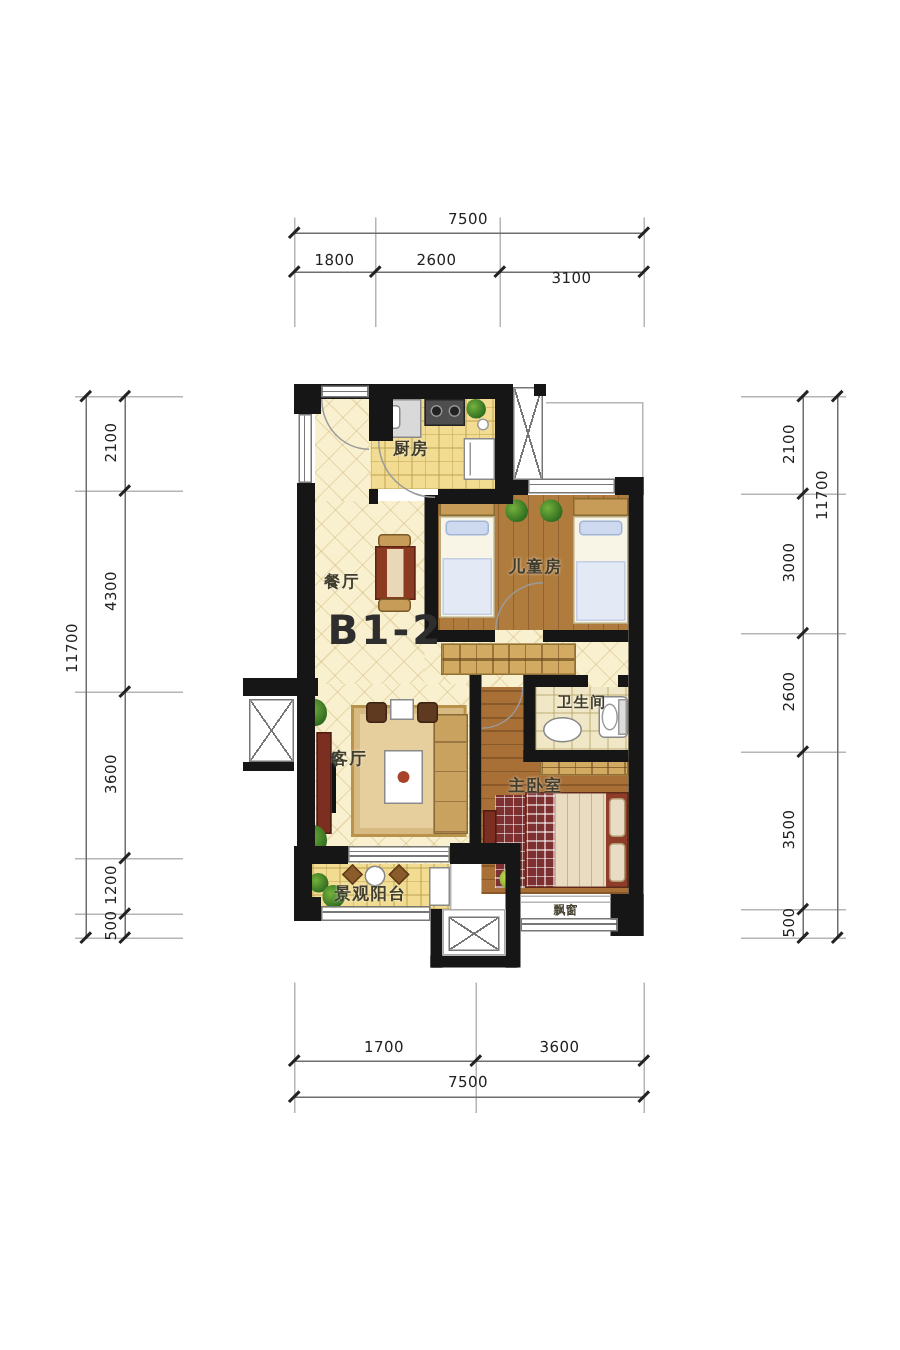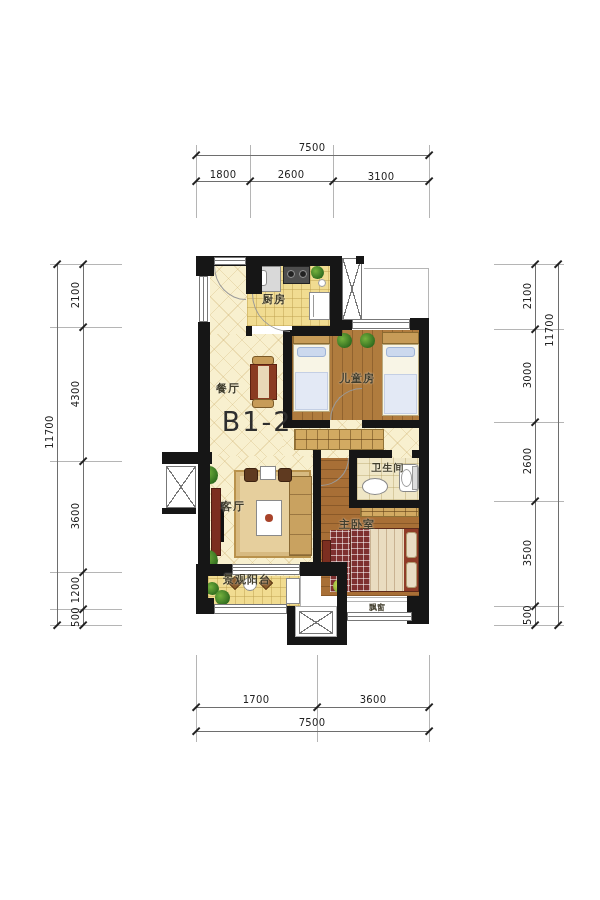--- a/index.html
+++ b/index.html
@@ -26,21 +26,21 @@
   .winh{position:absolute;border:1px solid #777;background:linear-gradient(to bottom,#fff 0 2.5px,#777 2.5px 3.5px,#fff 3.5px);}
   .winv{position:absolute;border:1px solid #777;background:linear-gradient(to right,#fff 0 2.5px,#777 2.5px 3.5px,#fff 3.5px);}
   .winh3{position:absolute;border:1px solid #777;background:linear-gradient(to bottom,#fff 0 2px,#777 2px 3px,#fff 3px 5px,#777 5px 6px,#fff 6px);}
   .arc{position:absolute;border:1px solid #9a9a9a;background:transparent;}
   .arc-bl{border-top:none;border-right:none;border-bottom-left-radius:100%;}
   .arc-tl{border-bottom:none;border-right:none;border-top-left-radius:100%;}
   .arc-br{border-top:none;border-left:none;border-bottom-right-radius:100%;}
   .xbox{position:absolute;border:1px solid #777;background:linear-gradient(to bottom right,transparent calc(50% - .6px),#777 calc(50% - .6px) calc(50% + .6px),transparent calc(50% + .6px)),linear-gradient(to top right,transparent calc(50% - .6px),#777 calc(50% - .6px) calc(50% + .6px),transparent calc(50% + .6px)),#fff;}
   
   .rl{position:absolute;transform:translate(-50%,-50%);font-size:11px;font-weight:bold;color:#403d2c;letter-spacing:1px;white-space:nowrap;text-shadow:0 0 2px rgba(255,255,255,.75);}
-  .unit{position:absolute;transform:translate(-50%,-50%);font-size:27px;font-weight:400;color:#2e2e2e;letter-spacing:2px;white-space:nowrap;}
+  .unit{position:absolute;transform:translate(-50%,-50%);font-size:27px;font-weight:700;color:#2e2e2e;letter-spacing:2px;white-space:nowrap;}
   .tiny{font-size:8px;font-weight:bold;color:#4a4636;letter-spacing:0;}
   
   .plant{position:absolute;background:radial-gradient(circle at 35% 38%,#74b13d,#2e6b1e 75%);border-radius:46% 54% 50% 50%;}
   .plant2{position:absolute;background:radial-gradient(circle at 40% 40%,#cfe059,#7aa72f 75%);border-radius:50%;}
   .lattice{position:absolute;background-color:#7e3030;background-image:repeating-linear-gradient(0deg,rgba(255,255,255,.55) 0 1px,transparent 1px 6px),repeating-linear-gradient(90deg,rgba(255,255,255,.55) 0 1px,transparent 1px 6px);}
   .closet{position:absolute;background-color:#d2aa62;background-image:repeating-linear-gradient(90deg,rgba(95,62,20,.5) 0 1px,transparent 1px 11px),linear-gradient(to bottom,transparent 45%,rgba(95,62,20,.6) 45% 55%,transparent 55%);border:1px solid #8f7136;}
   .white-box{position:absolute;background:#fff;border:1px solid #8a8a8a;}
 </style>
 </head>
 <body>
@@ -172,39 +172,39 @@
   <div class="arc arc-tl" style="left:330px;top:388px;width:32px;height:32px"></div>
   <div class="arc arc-br" style="left:321px;top:458px;width:28px;height:28px"></div>
 
   <div class="rl" style="left:274px;top:299px">厨房</div>
   <div class="rl" style="left:228px;top:388px">餐厅</div>
   <div class="unit" style="left:257px;top:421px">B1-2</div>
   <div class="rl" style="left:357px;top:378px">儿童房</div>
   <div class="rl" style="left:388px;top:468px;font-size:10px">卫生间</div>
   <div class="rl" style="left:233px;top:506px">客厅</div>
   <div class="rl" style="left:357px;top:524px">主卧室</div>
-  <div class="rl" style="left:247px;top:579px">景观阳台</div>
+  <div class="rl" style="left:247px;top:596px">景观阳台</div>
   <div class="rl tiny" style="left:377px;top:607px">飘窗</div>
 
   <div class="vl thin" style="left:196px;top:145px;height:73px"></div>
   <div class="vl thin" style="left:250px;top:145px;height:73px"></div>
   <div class="vl thin" style="left:333px;top:145px;height:73px"></div>
   <div class="vl thin" style="left:429px;top:145px;height:73px"></div>
   <div class="hl" style="left:196px;top:155px;width:233px"></div>
   <div class="hl" style="left:196px;top:181px;width:233px"></div>
   <div class="tk" style="left:196px;top:155px"></div>
     <div class="tk" style="left:429px;top:155px"></div>
   <div class="tk" style="left:196px;top:181px"></div>
     <div class="tk" style="left:250px;top:181px"></div>
   <div class="tk" style="left:333px;top:181px"></div>
     <div class="tk" style="left:429px;top:181px"></div>
   <div class="dt" style="left:312px;top:147px">7500</div>
   <div class="dt" style="left:223px;top:174px">1800</div>
   <div class="dt" style="left:291px;top:174px">2600</div>
-  <div class="dt" style="left:381px;top:176px">3100</div>
+  <div class="dt" style="left:381px;top:186px">3100</div>
 
   <div class="vl thin" style="left:196px;top:655px;height:87px"></div>
   <div class="vl thin" style="left:317px;top:655px;height:87px"></div>
   <div class="vl thin" style="left:429px;top:655px;height:87px"></div>
   <div class="hl" style="left:196px;top:707px;width:233px"></div>
   <div class="hl" style="left:196px;top:731px;width:233px"></div>
   <div class="tk" style="left:196px;top:707px"></div>
     <div class="tk" style="left:317px;top:707px"></div>
   <div class="tk" style="left:429px;top:707px"></div>
   <div class="tk" style="left:196px;top:731px"></div>

